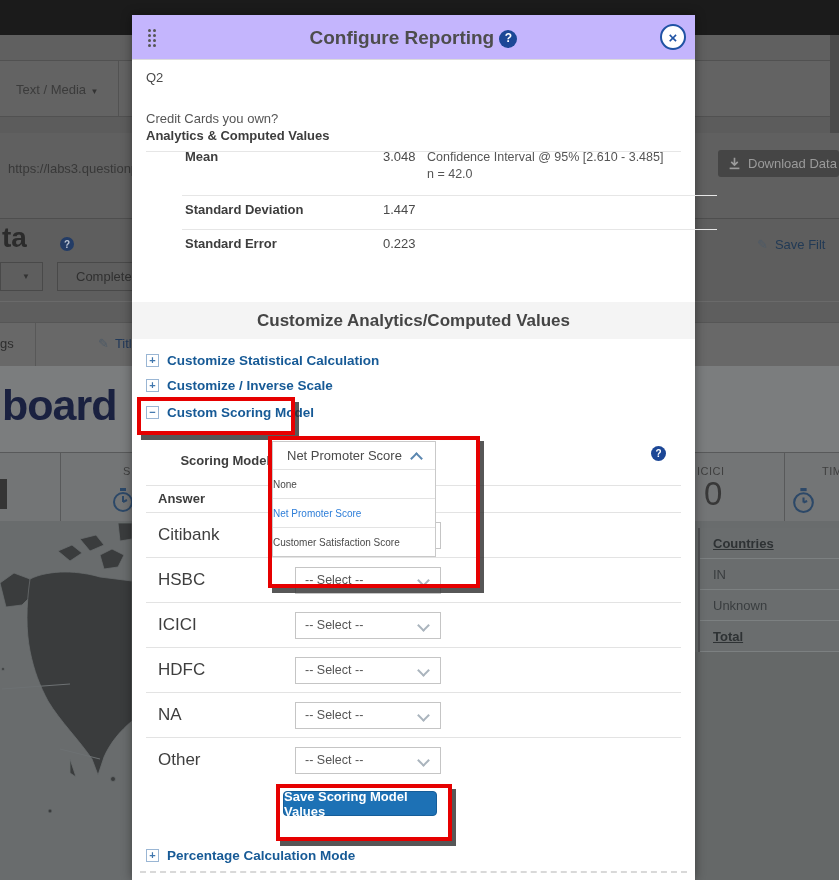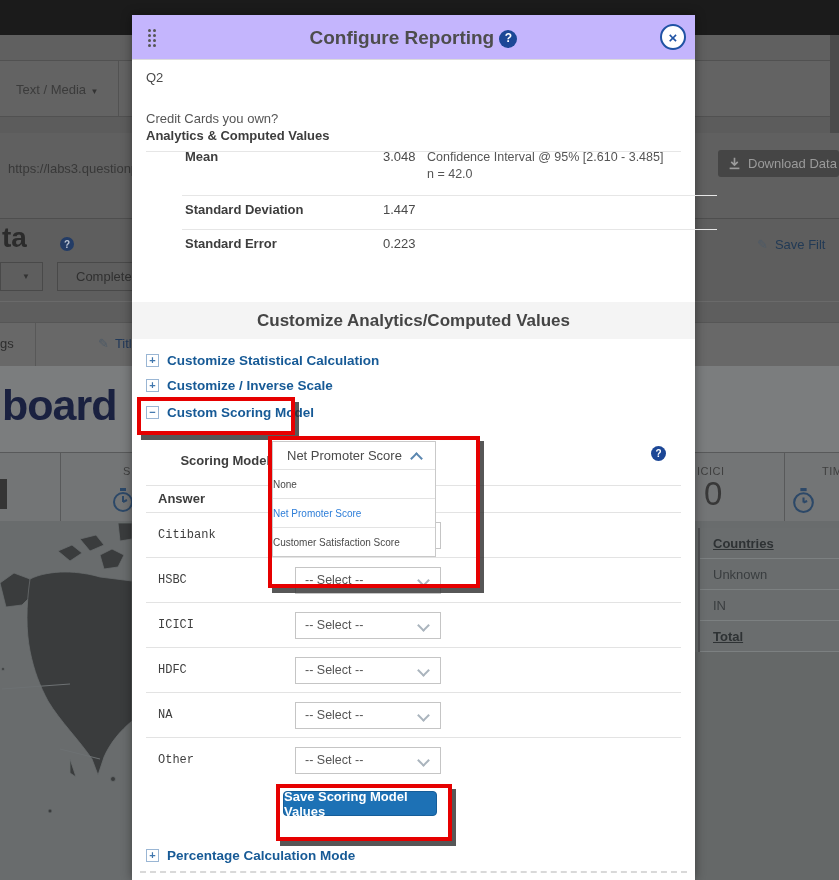--- a/index.html
+++ b/index.html
@@ -64,21 +64,21 @@
   .comboField{height:27px;display:flex;align-items:center;padding-left:14px;font-size:13px;color:#4a4a4a;position:relative;}
   .chevUp{position:absolute;right:14px;top:12px;width:7px;height:7px;border-right:2px solid #5b87b0;border-bottom:2px solid #5b87b0;
           transform:rotate(-135deg);}
   .opt{height:28px;display:flex;align-items:center;font-size:10px;color:#4a4a4a;border-top:1px solid #e3e3e3;}
   .opt.hl{color:#2e7ed8;}
   .ansTable{left:14px;top:470px;width:535px;z-index:1;}
   .ansHead{height:26px;line-height:26px;padding-left:12px;font-size:13px;font-weight:bold;color:#3d3d3d;
            border-top:1px solid #e3e3e3;border-bottom:1px solid #e3e3e3;}
   .arow{height:44px;display:flex;align-items:center;border-bottom:1px solid #e3e3e3;}
   .arow:last-child{border-bottom:none;}
-  .arow .alabel{width:149px;padding-left:12px;font-size:12px;color:#3e3e3e;box-sizing:border-box;font-family:Liberation Mono, monospace;}
+  .arow .alabel{width:149px;padding-left:12px;font-size:17px;color:#3e3e3e;box-sizing:border-box;}
   .selbox{width:146px;height:27px;border:1px solid #c5c5c5;box-sizing:border-box;display:flex;align-items:center;
           padding-left:9px;font-size:12.5px;color:#555;position:relative;background:#fff;}
   .chevDn{position:absolute;right:12px;top:8px;width:7px;height:7px;border-right:2px solid #aab4bd;border-bottom:2px solid #aab4bd;
           transform:rotate(45deg);}
   .saveBtn{left:151px;top:776px;width:154px;height:25px;background:#1d71b5;border:1px solid #155d99;border-radius:4px;
            color:#fff;font-size:13px;font-weight:bold;display:flex;align-items:center;justify-content:center;box-sizing:border-box;z-index:2;}
   .helpSm{width:15px;height:15px;border-radius:50%;background:#1c4796;color:#fff;font-size:10px;font-weight:bold;
           display:flex;align-items:center;justify-content:center;}
   .dashed{left:8px;top:856px;width:547px;border-top:2px dashed #d9d9d9;}
   .caret{font-size:8px;color:#333;}
@@ -173,22 +173,22 @@
         <circle cx="50" cy="290" r="2"></circle>
         <circle cx="113" cy="258" r="2.5"></circle>
         <circle cx="3" cy="148" r="1.5"></circle>
       </g>
       <path d="M2 168 L70 163 M60 228 L100 238" stroke="#6d7173" stroke-width="1" fill="none"></path>
     </svg>
   </div>
 
   <div class="abs panel">
     <div class="prow b">Countries</div>
+    <div class="prow">IN</div>
     <div class="prow">Unknown</div>
-    <div class="prow">IN</div>
     <div class="prow b">Total</div>
   </div>
   <div class="abs belowPanel"></div>
   <div class="abs scrollStrip"></div>
 
   <div class="abs modal">
 
     <div class="abs mhead">
       <div class="abs dots">
         <i></i>

